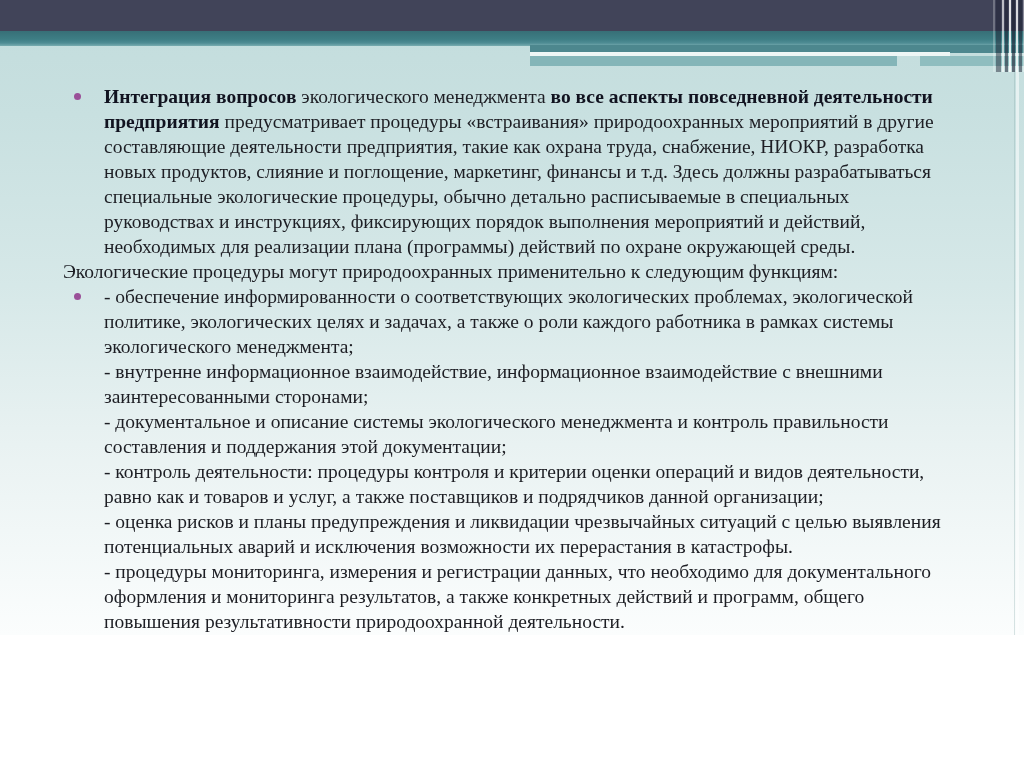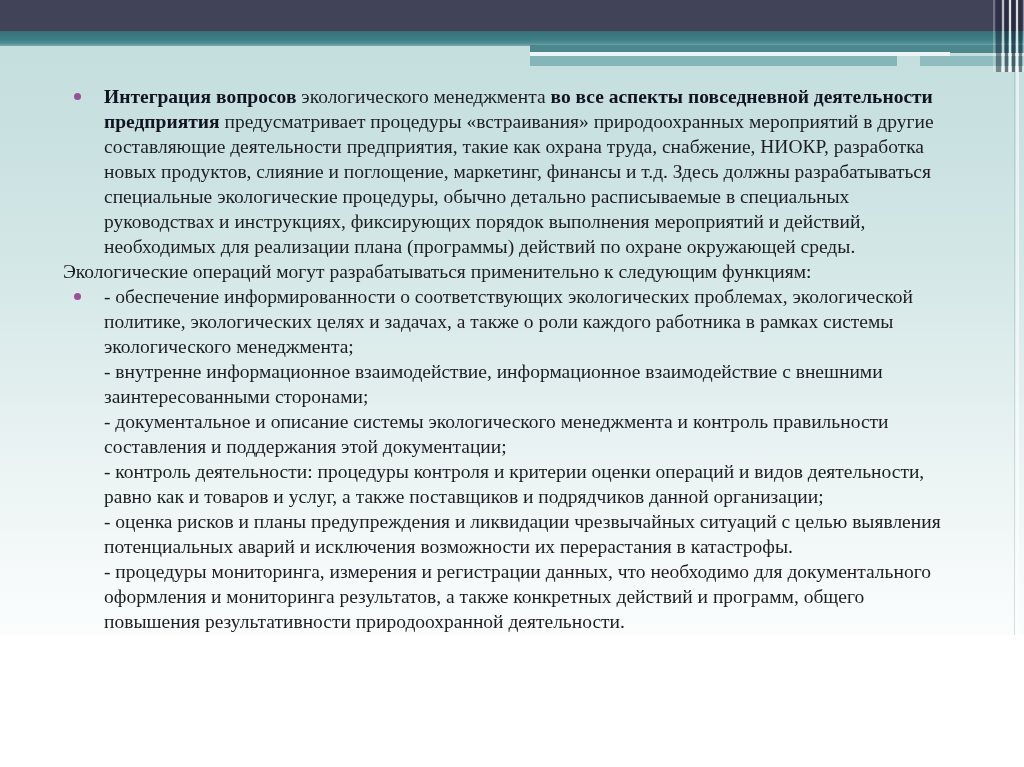--- a/index.html
+++ b/index.html
@@ -71,20 +71,20 @@
   </div>
   <div class="edge-line-a"></div>
   <div class="edge-line-b"></div>
 
   <div class="body-text">
       <div class="block bullet">
         <span class="dot"></span>
         <div class="txt"><b>Интеграция вопросов</b><span> экологического менеджмента </span><b>во все аспекты повседневной деятельности предприятия</b><span> предусматривает процедуры «встраивания» природоохранных мероприятий в другие составляющие деятельности предприятия, такие как охрана труда, снабжение, НИОКР, разработка новых продуктов, слияние и поглощение, маркетинг, финансы и т.д. Здесь должны разрабатываться специальные экологические процедуры, обычно детально расписываемые в специальных руководствах и инструкциях, фиксирующих порядок выполнения мероприятий и действий, необходимых для реализации плана (программы) действий по охране окружающей среды.</span></div>
       </div>
       <div class="block plain">
-        <div class="txt">Экологические операций могут разрабатываться применительно к следующим функциям:</div>
+        <div class="txt">Экологические процедуры могут природоохранных применительно к следующим функциям:</div>
       </div>
       <div class="block bullet">
         <span class="dot"></span>
         <div class="txt"><span>- обеспечение информированности о соответствующих экологических проблемах, экологической политике, экологических целях и задачах, а также о роли каждого работника в рамках системы экологического менеджмента;</span><br><span>- внутренне информационное взаимодействие, информационное взаимодействие с внешними заинтересованными сторонами;</span><br><span>- документальное и описание системы экологического менеджмента и контроль правильности составления и поддержания этой документации;</span><br><span>- контроль деятельности: процедуры контроля и критерии оценки операций и видов деятельности, равно как и товаров и услуг, а также поставщиков и подрядчиков данной организации;</span><br><span>- оценка рисков и планы предупреждения и ликвидации чрезвычайных ситуаций с целью выявления потенциальных аварий и исключения возможности их перерастания в катастрофы.</span><br><span>- процедуры мониторинга, измерения и регистрации данных, что необходимо для документального оформления и мониторинга результатов, а также конкретных действий и программ, общего повышения результативности природоохранной деятельности.</span></div>
       </div>
     </div>
 </div>
 
 </body></html>

